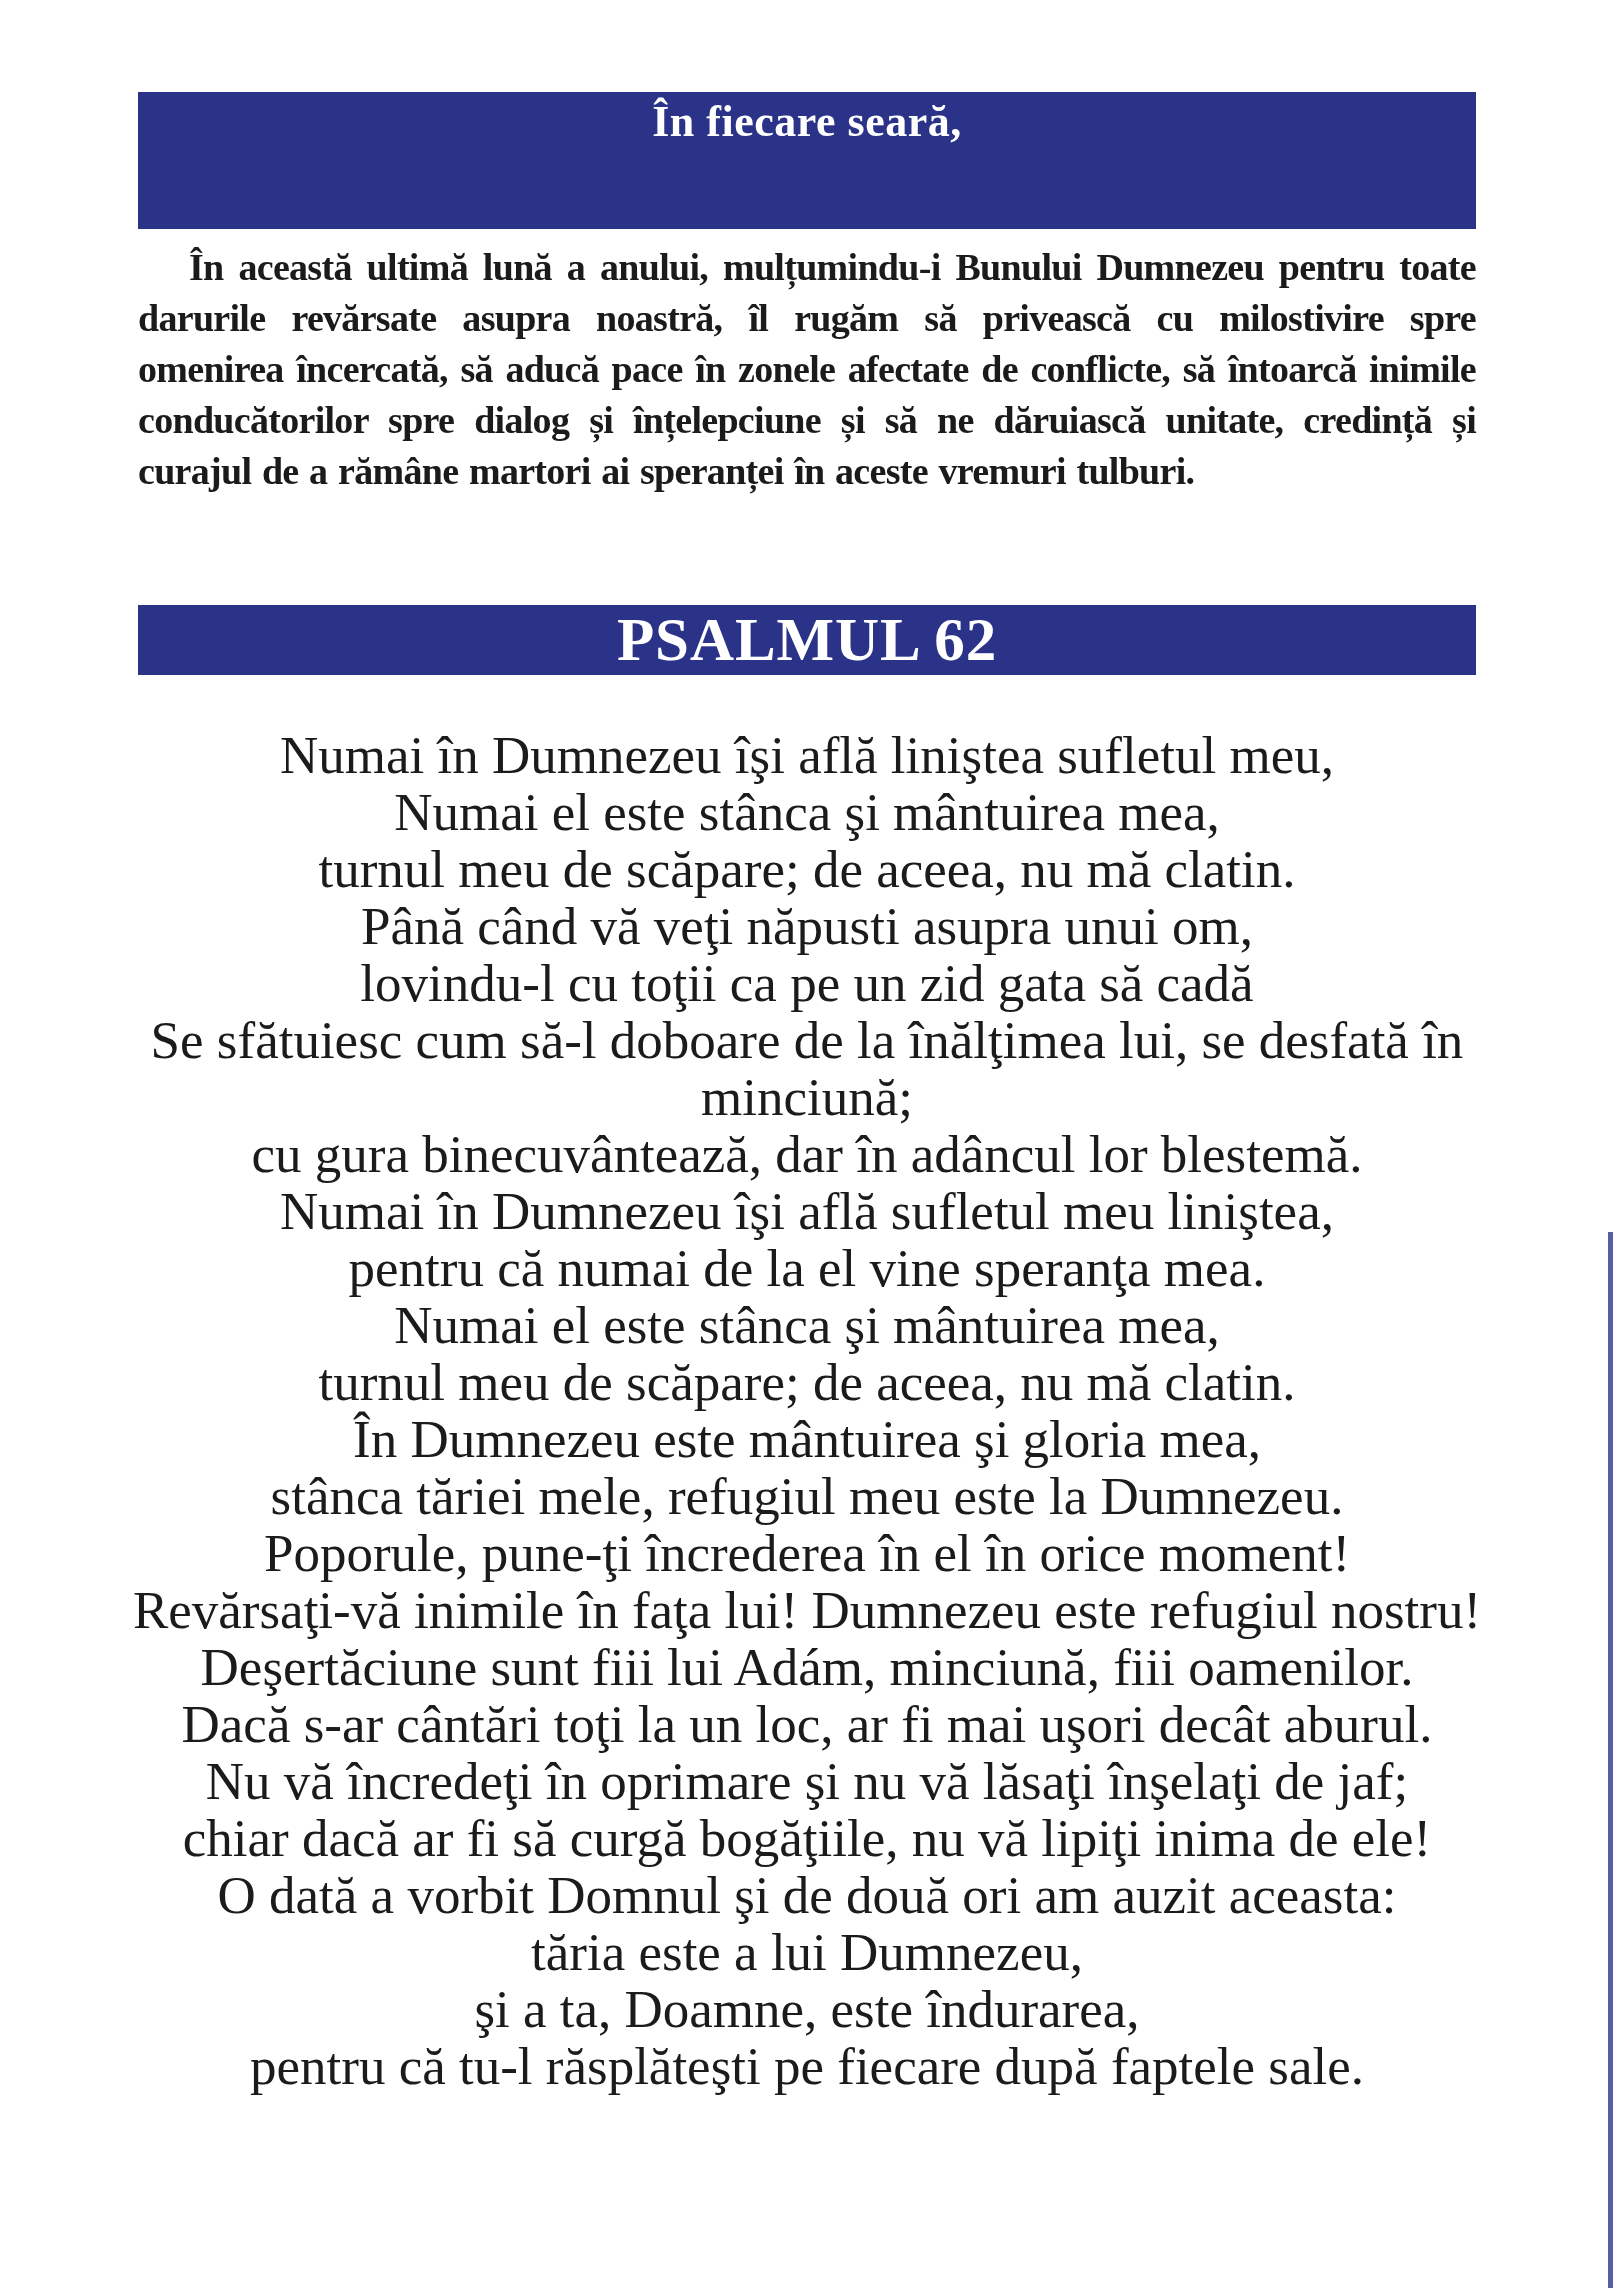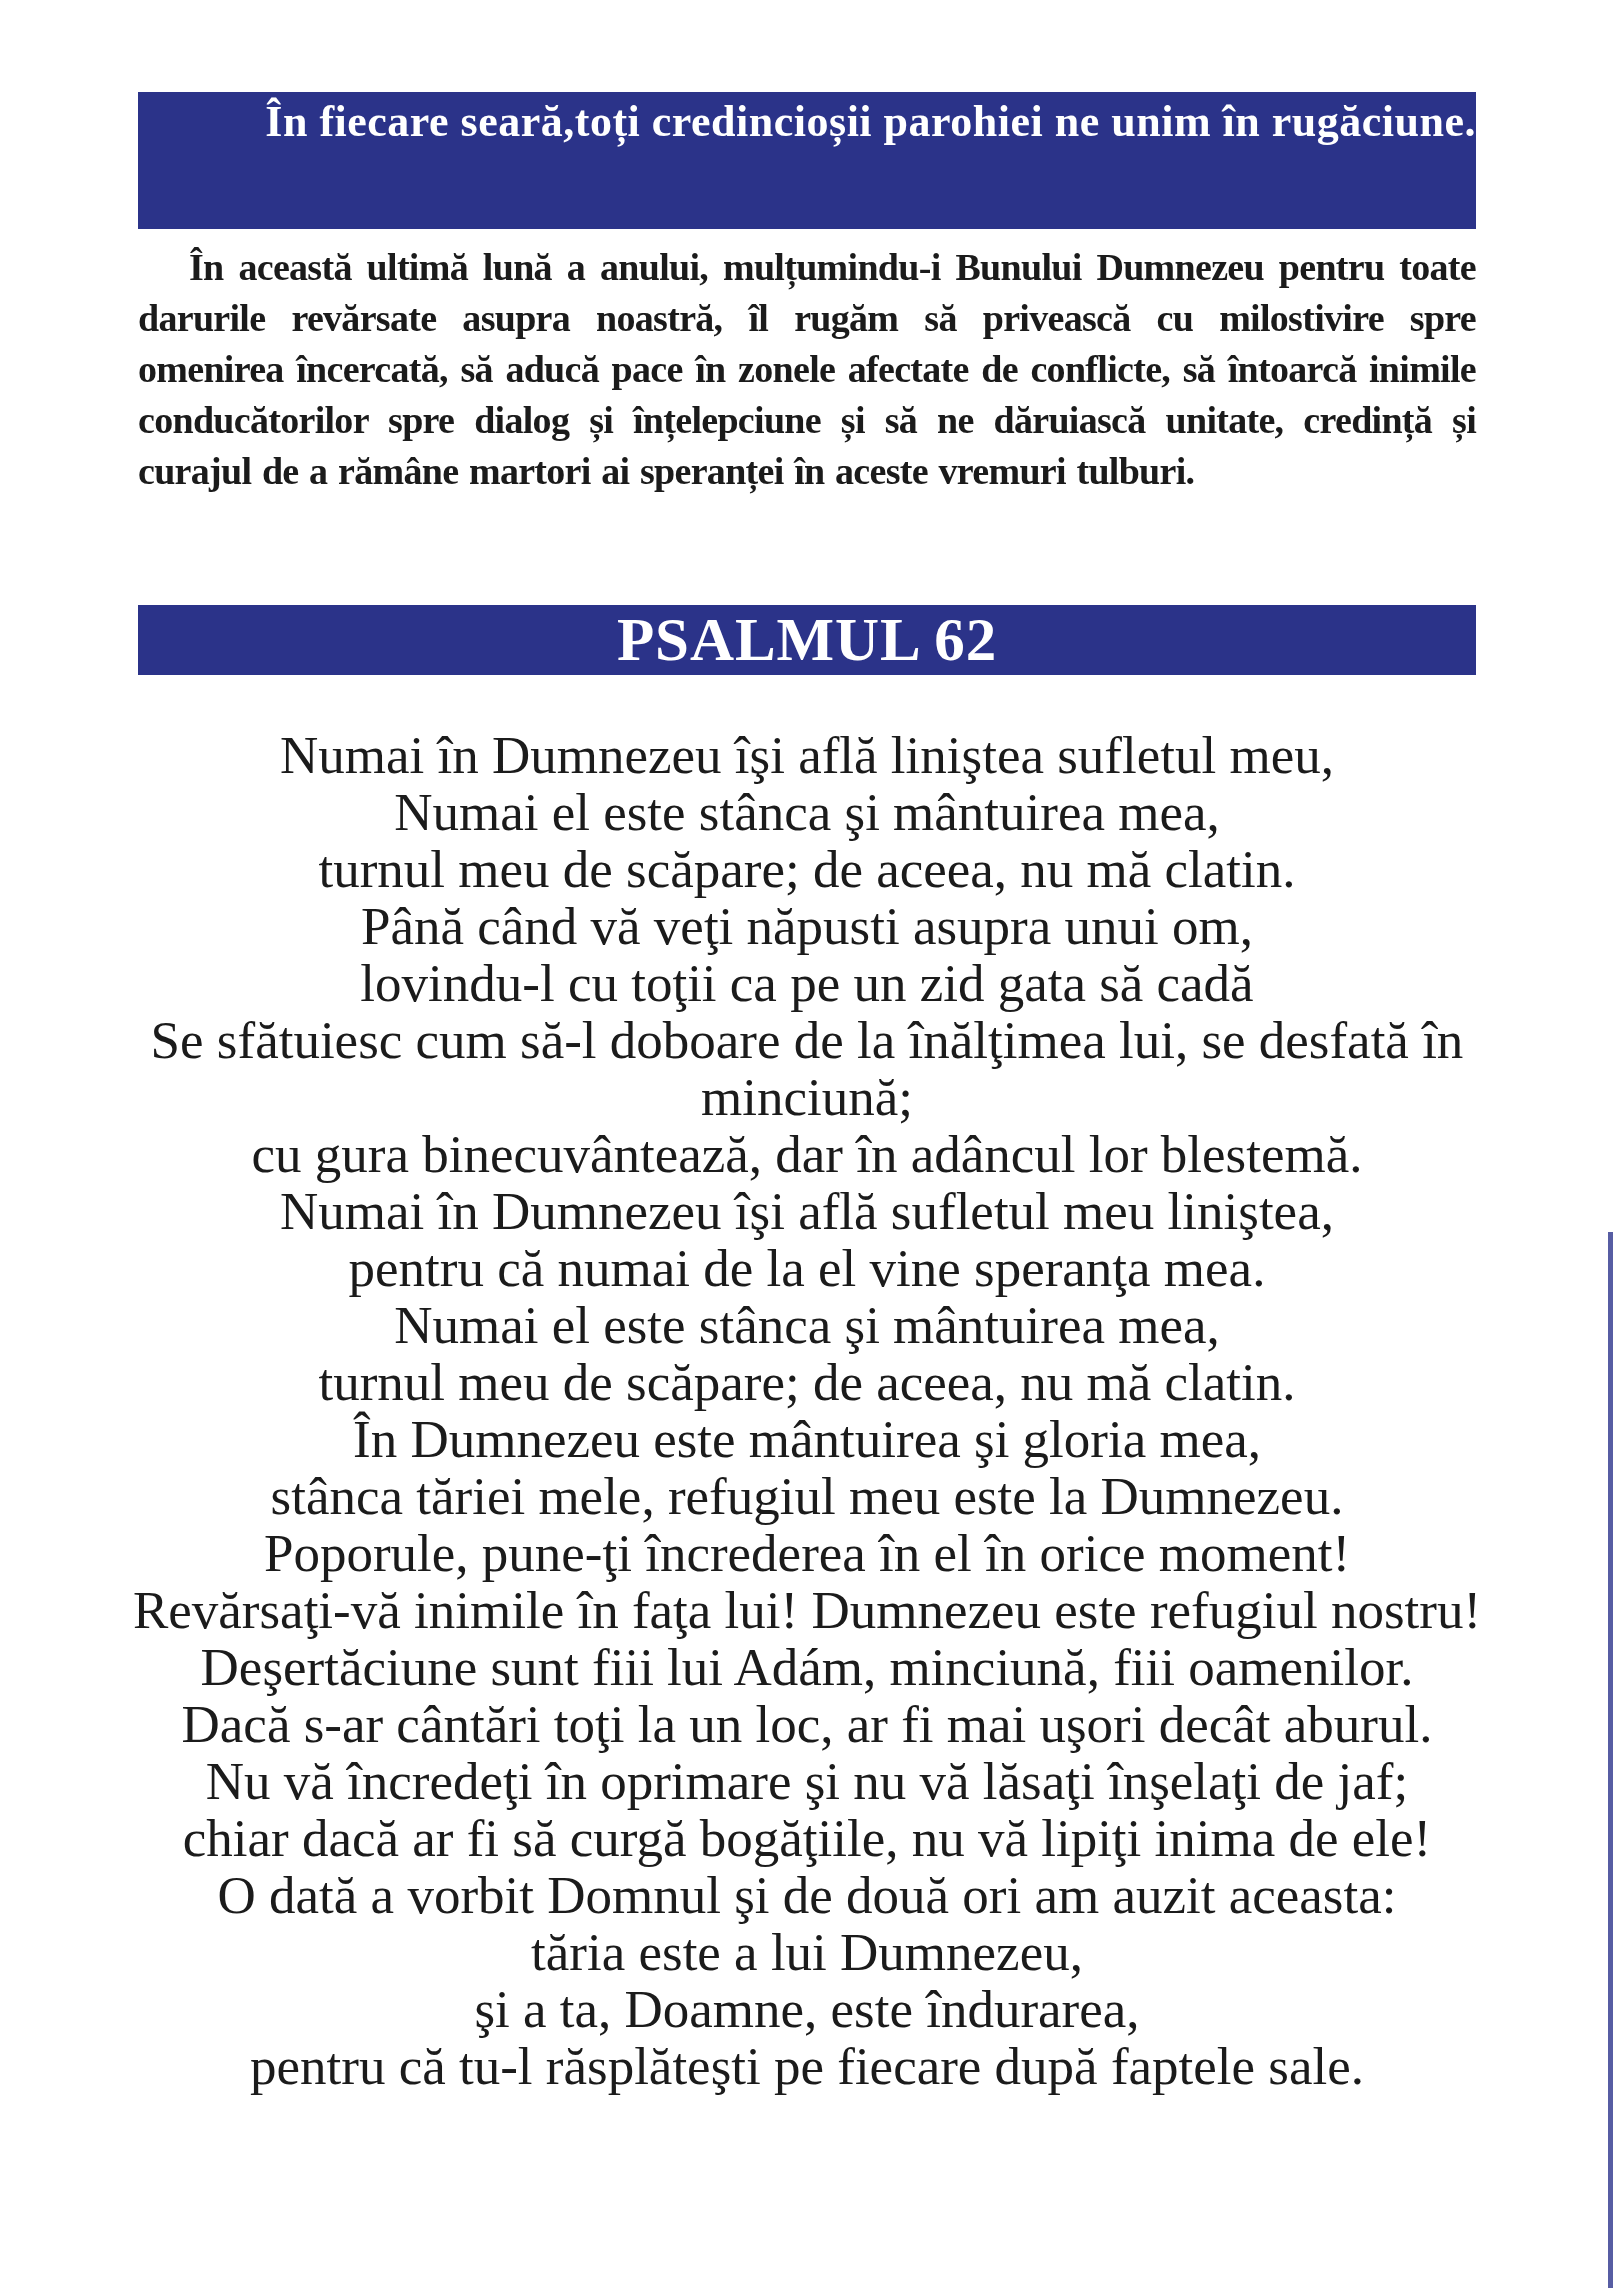--- a/index.html
+++ b/index.html
@@ -22,22 +22,22 @@
     text-align: center;
     font-weight: bold;
   }
   .banner-top {
     position: absolute;
     left: 138px;
     width: 1338px;
     top: 92px;
     height: 137px;
     display: flex;
-    flex-direction: row;
-    justify-content: flex-end;
+    flex-direction: column;
+    justify-content: flex-start;
   }
   .banner-top .line {
     font-size: 44px;
     line-height: 59px;
     letter-spacing: 0.5px;
   }
   .intro {
     position: absolute;
     left: 138px;
     width: 1338px;
@@ -88,21 +88,20 @@
     opacity: 0.85;
   }
 </style>
 </head>
 <body>
 
 <div class="page">
 
   <div class="banner banner-top">
     <div class="line">În fiecare seară,</div>
-    <div class="line">toți credincioșii parohiei ne unim în rugăciune.</div>
   </div>
 
   <p class="intro">În această ultimă lună a anului, mulțumindu-i Bunului Dumnezeu pentru toate darurile revărsate asupra noastră, îl rugăm să privească cu milostivire spre omenirea încercată, să aducă pace în zonele afectate de conflicte, să întoarcă inimile conducătorilor spre dialog și înțelepciune și să ne dăruiască unitate, credință și curajul de a rămâne martori ai speranței în aceste vremuri tulburi.</p>
 
   <div class="banner banner-psalm">
     <span class="title">PSALMUL 62</span>
   </div>
 
   <div class="psalm">
     <div class="psalm-line">Numai în Dumnezeu îşi află liniştea sufletul meu,</div>

